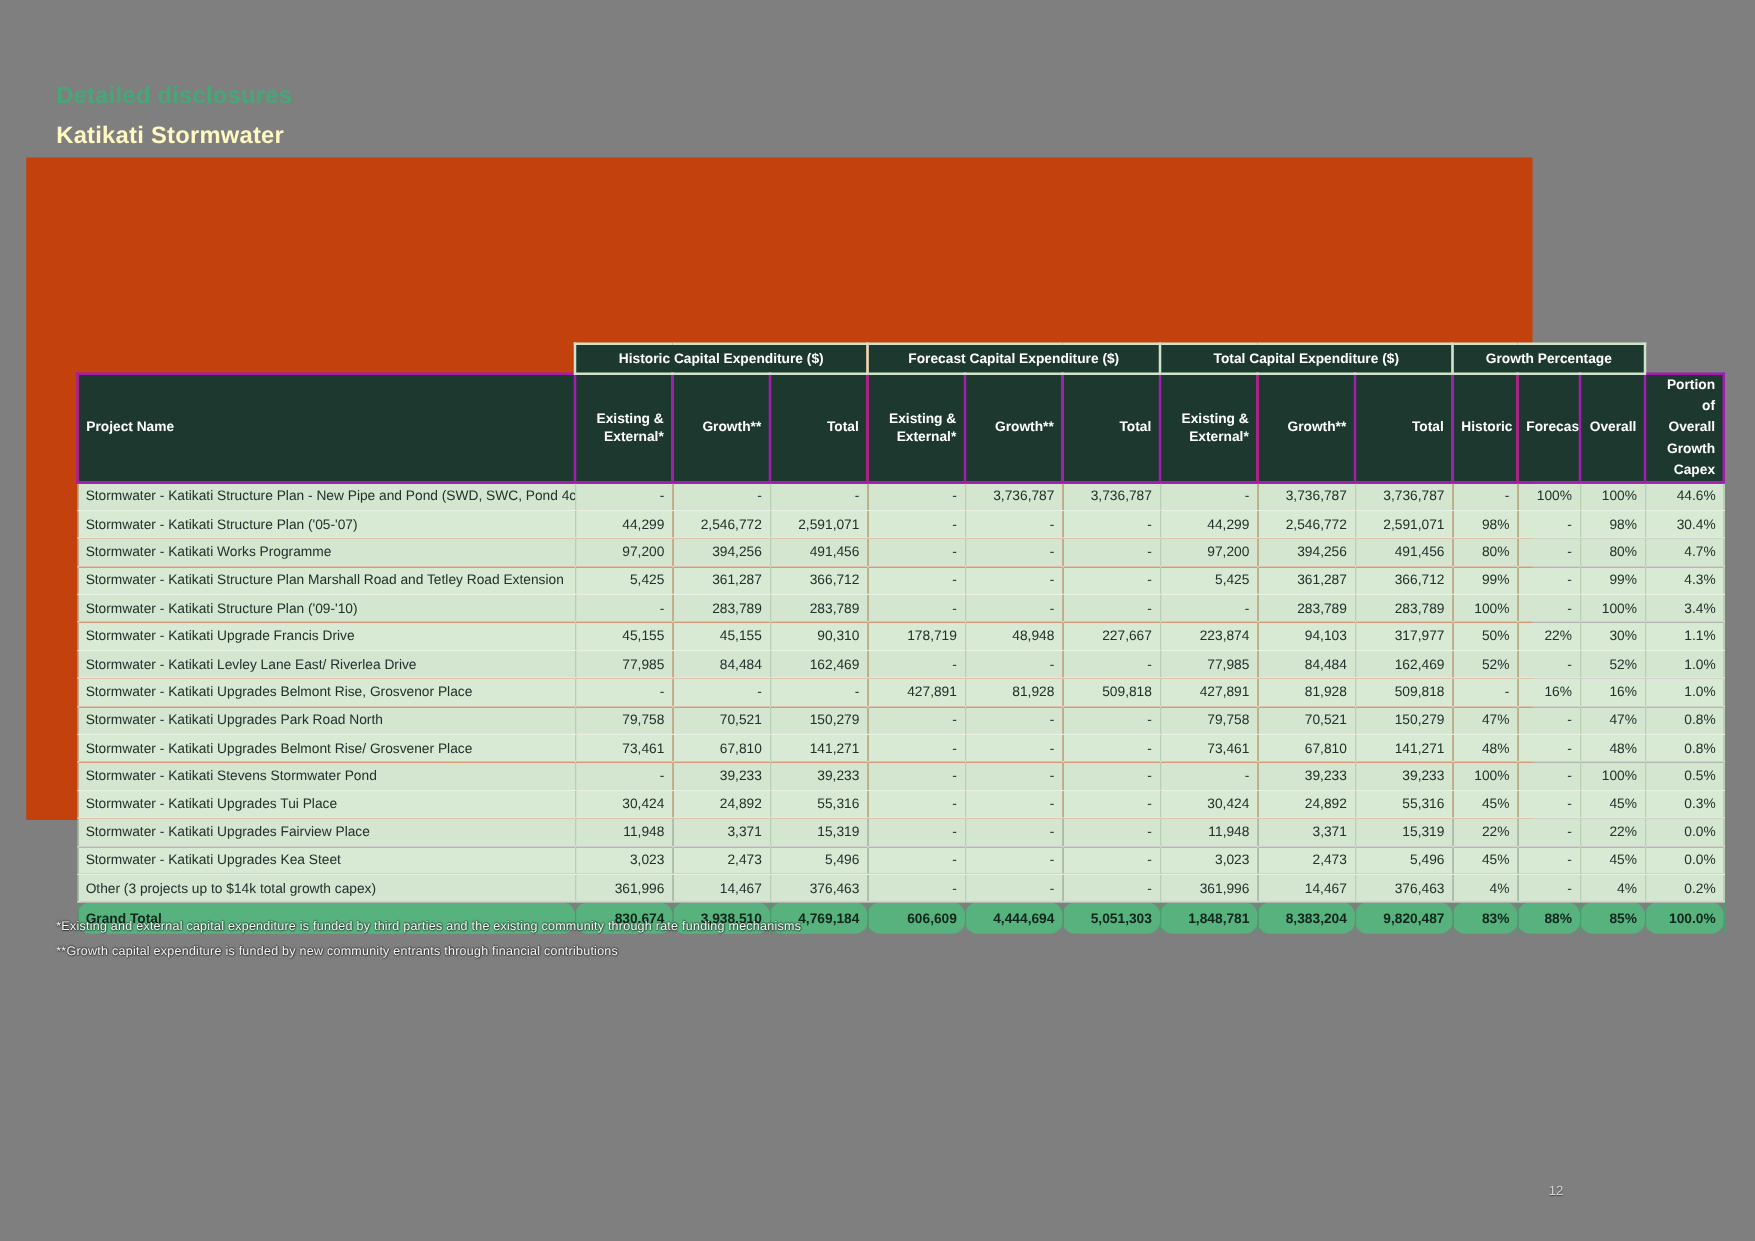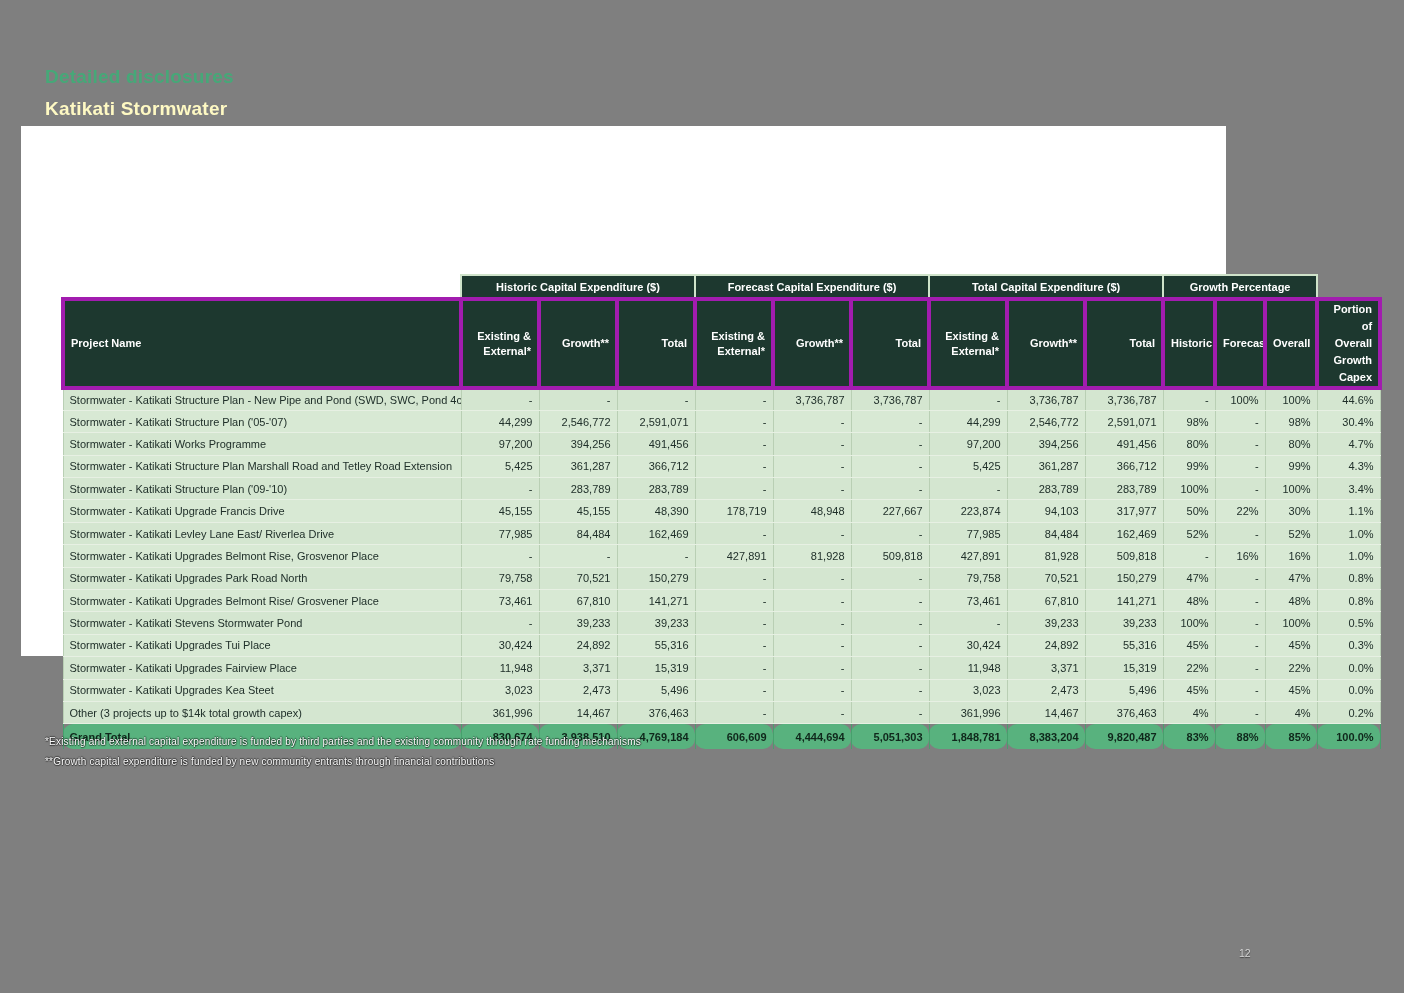--- a/index.html
+++ b/index.html
@@ -11,40 +11,40 @@
   .doc-title{
     position:absolute;left:45px;top:66px;
     font-size:19px;font-weight:700;color:#46a878;letter-spacing:.2px;
   }
   .doc-subtitle{
     position:absolute;left:45px;top:98px;
     font-size:19px;font-weight:700;color:#fef9c3;letter-spacing:.2px;
   }
   .panel{
     position:absolute;left:21px;top:126px;width:1205px;height:530px;
-    background:#ffffff;
+    background:#c2410c;
   }
   table.tbl{
     position:absolute;left:40px;top:148px;width:1317px;
     border-collapse:collapse;table-layout:fixed;
     font-size:11px;color:#20302a;
   }
   .tbl th,.tbl td{padding:0 6px;overflow:hidden;}
   tr.group-row{height:24px;}
   tr.header-row{height:78px;}
   tr.body-row{height:22.4px;}
   tr.total-row{height:25px;}
   .ghost{background:transparent;border:none;}
   .group-h{
     background:#1d382f;color:#ffffff;font-weight:700;text-align:center;
     border:2px solid #cfe3ca;font-size:11px;white-space:nowrap;
   }
   .col-h{
     background:#1d382f;color:#ffffff;font-weight:700;text-align:right;
-    border:4px solid #a21caf;vertical-align:middle;
+    border:2px solid #a21caf;vertical-align:middle;
     padding:0 8px 0 2px;line-height:15px;
   }
   .col-h.name{text-align:left;padding:0 4px 0 6px;}
   .col-h.portion{line-height:17px;padding-right:6px;}
   .body-row td{
     background:#d4e6d0;
     border-right:1px solid #b9cfb4;border-left:1px solid #b9cfb4;
     border-bottom:1px solid #e7f0e3;border-top:1px solid #e7f0e3;
   }
   .body-row:nth-child(even) td{background:#d8e9d4;}
@@ -197,21 +197,21 @@
           <td class="num-cell">283,789</td>
           <td class="num-cell">100%</td>
           <td class="num-cell">-</td>
           <td class="num-cell">100%</td>
           <td class="num-cell">3.4%</td>
         </tr>
         <tr class="body-row">
           <td class="name-cell">Stormwater - Katikati Upgrade Francis Drive</td>
           <td class="num-cell">45,155</td>
           <td class="num-cell">45,155</td>
-          <td class="num-cell">48,390</td>
+          <td class="num-cell">90,310</td>
           <td class="num-cell">178,719</td>
           <td class="num-cell">48,948</td>
           <td class="num-cell">227,667</td>
           <td class="num-cell">223,874</td>
           <td class="num-cell">94,103</td>
           <td class="num-cell">317,977</td>
           <td class="num-cell">50%</td>
           <td class="num-cell">22%</td>
           <td class="num-cell">30%</td>
           <td class="num-cell">1.1%</td>

